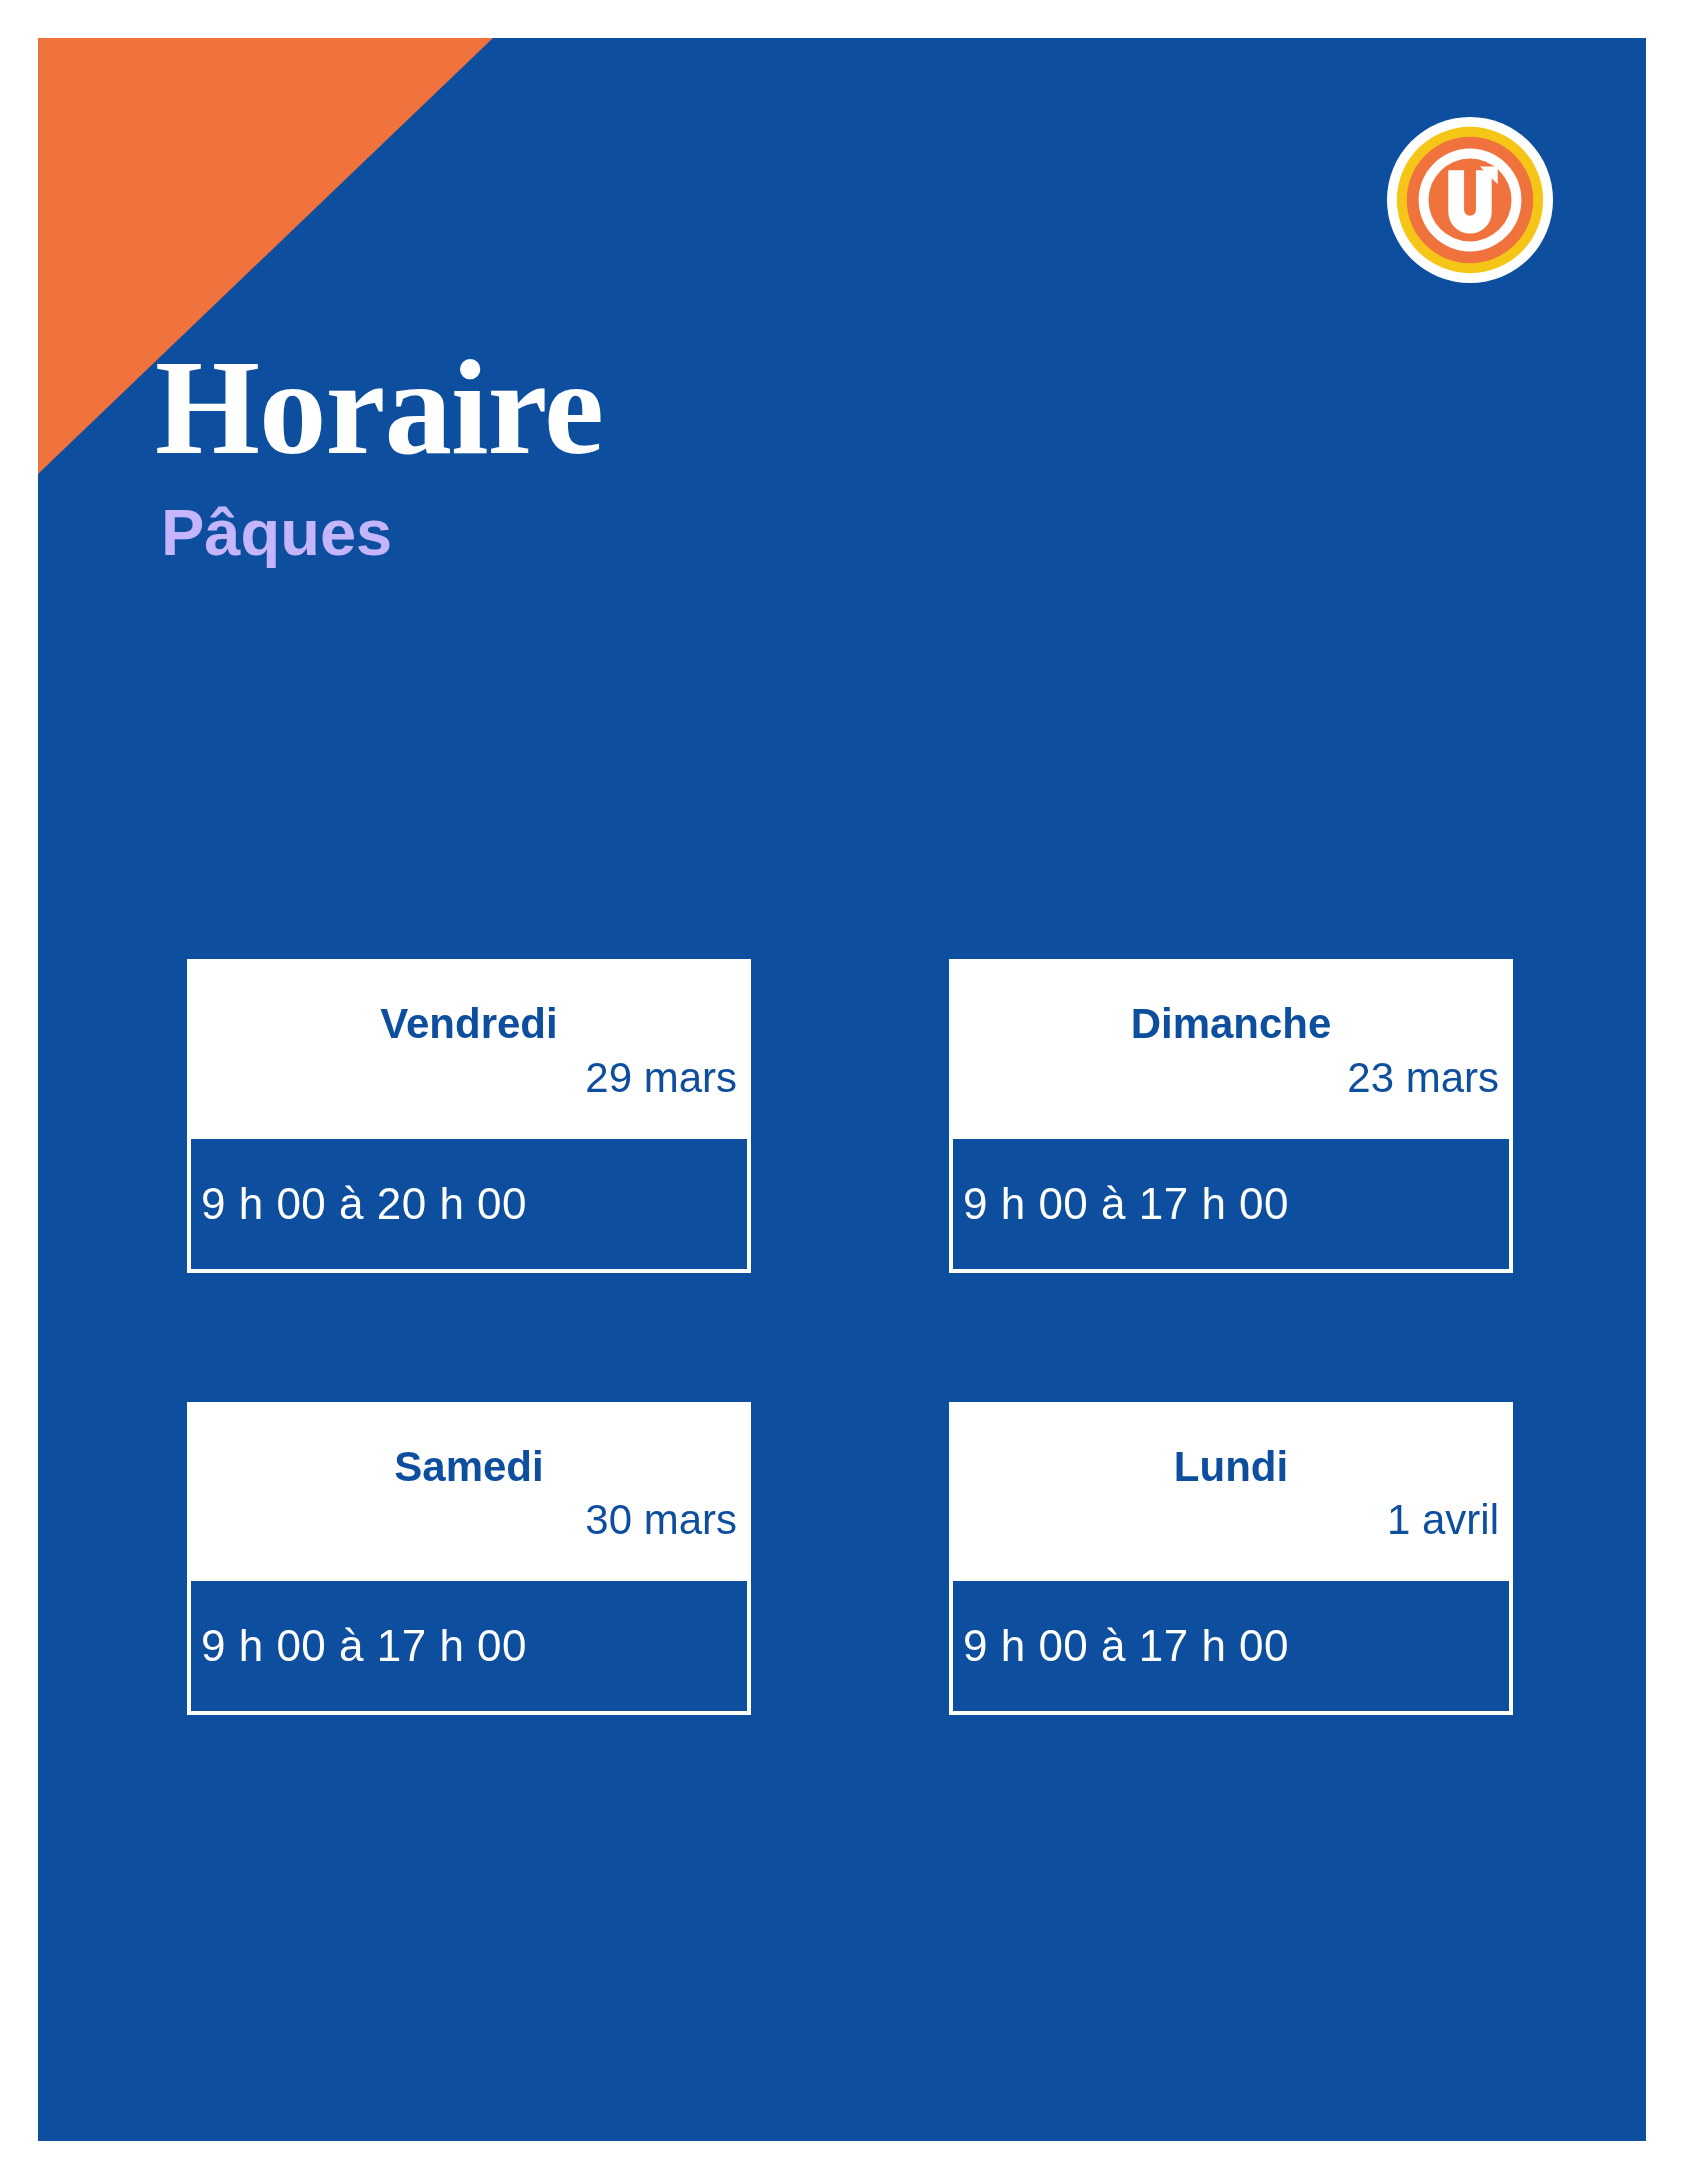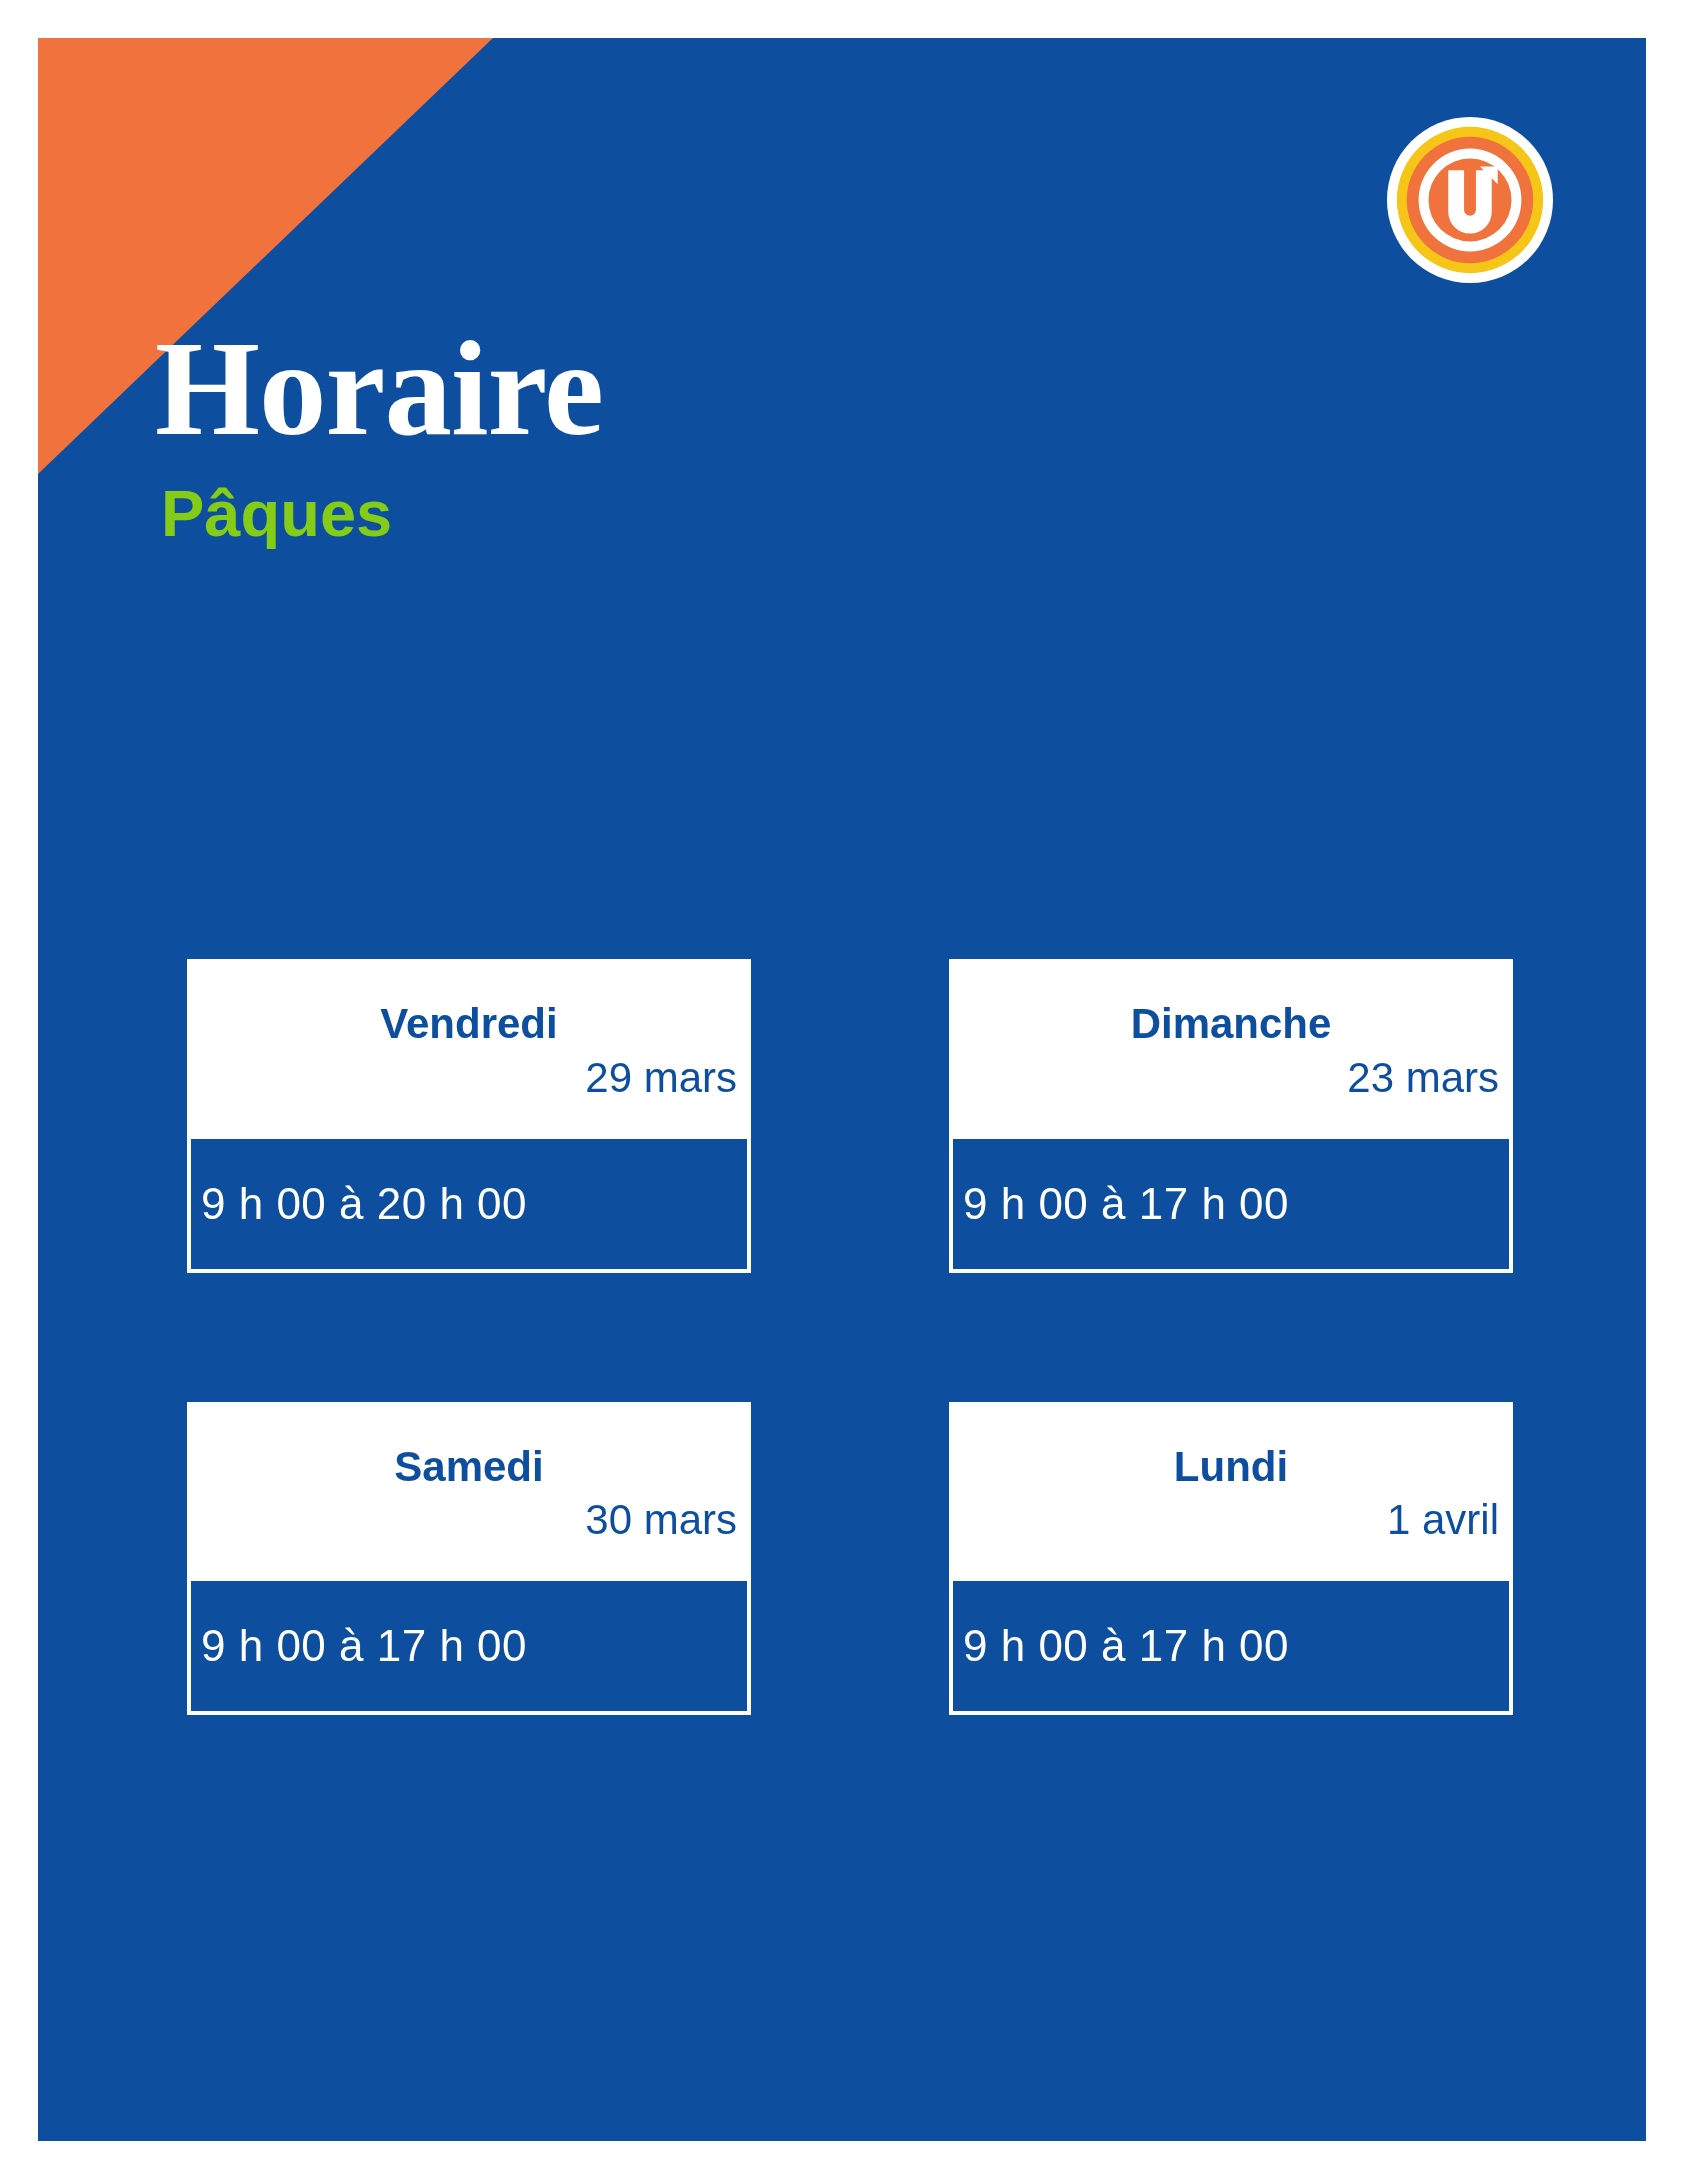--- a/index.html
+++ b/index.html
@@ -49,38 +49,38 @@
     right: 91px;
     width: 170px;
     height: 170px;
   }
   .logo svg { display: block; width: 170px; height: 170px; }
 
   
   .title-block {
     position: absolute;
     left: 117px;
-    top: 283px;
+    top: 302px;
     width: 990px;
   }
   .title-main {
     font-family: "Liberation Serif", serif;
     font-weight: 700;
     font-size: 135px;
     line-height: 1.0;
     color: #ffffff;
     letter-spacing: -1px;
     margin: 0;
   }
   .title-sub {
     font-family: "Liberation Sans", sans-serif;
     font-weight: 700;
     font-size: 65px;
     line-height: 1.1;
-    color: #84cc16;
+    color: #c4b5fd;
     margin: 22px 0 0 6px;
   }
 
   
   .cards {
     position: absolute;
     left: 149px;
     top: 921px;
     width: 1327px;
     display: grid;

